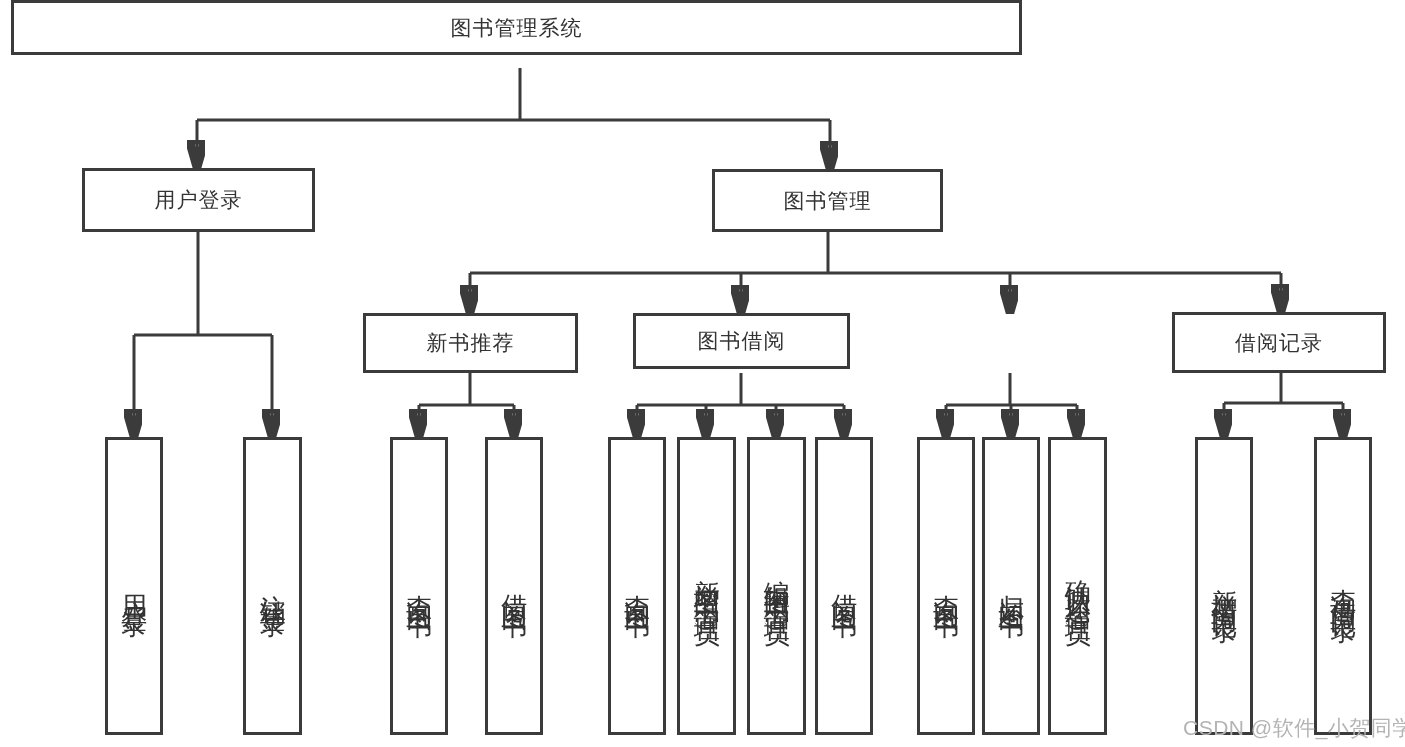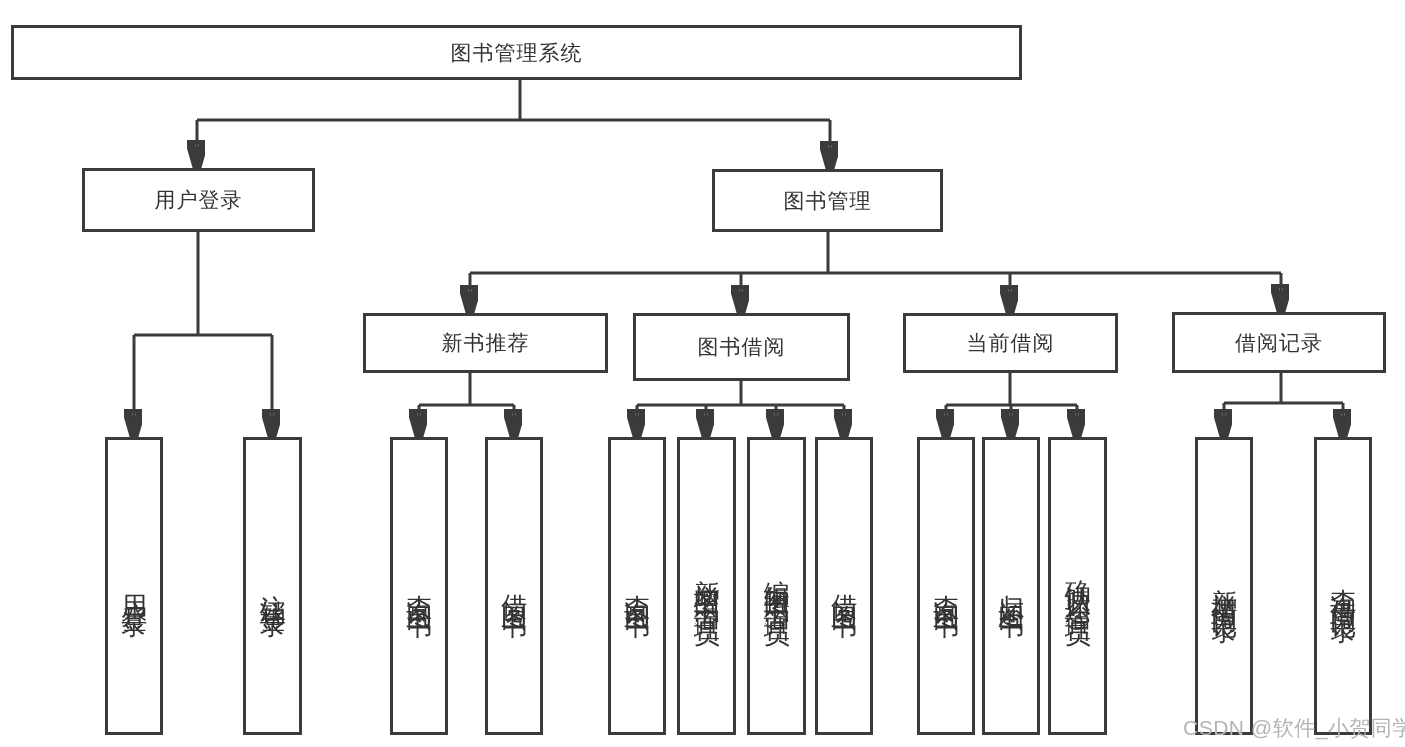--- a/index.html
+++ b/index.html
@@ -34,25 +34,25 @@
     letter-spacing:6px;
     line-height:1.05;
   }
   .watermark{
     position:absolute;left:1183px;top:714px;
     font-size:21px;color:var(--watermark);
     white-space:nowrap;z-index:5;
     letter-spacing:0.5px;
   }
   
-  #n-root{left:11px;top:25px;width:1011px;height:55px;}
+  #n-root{left:11px;top:0;width:1011px;height:55px;}
   #n-user-login{left:82px;top:168px;width:233px;height:64px;}
   #n-book-mgmt{left:712px;top:169px;width:231px;height:63px;font-family:Liberation Serif, serif;}
-  #n-new-rec{left:363px;top:313px;width:245px;height:60px;}
-  #n-borrow{left:633px;top:313px;width:217px;height:68px;justify-content:center;}
+  #n-new-rec{left:363px;top:313px;width:215px;height:60px;}
+  #n-borrow{left:633px;top:313px;width:217px;height:56px;justify-content:center;}
   #n-current{left:903px;top:313px;width:215px;height:60px;}
   #n-records{left:1172px;top:312px;width:214px;height:61px;}
   .leaf{top:437px;height:298px;width:58px;}
   #l-ul-login{left:105px;}
   #l-ul-logout{left:243px;width:59px;}
   #l-rec-query{left:390px;}
   #l-rec-borrow{left:485px;}
   #l-bb-query{left:608px;}
   #l-bb-add{left:677px;width:59px;}
   #l-bb-edit{left:747px;width:59px;}
@@ -133,23 +133,20 @@
   <div id="n-book-mgmt" class="box hbox">
     <span>图书管理</span>
   </div>
 
   <div id="n-new-rec" class="box hbox">
     <span>新书推荐</span>
   </div>
   <div id="n-borrow" class="box hbox">
     <span>图书借阅</span>
   </div>
-  <div id="n-current" class="box hbox">
-    <span>当前借阅</span>
-  </div>
   <div id="n-records" class="box hbox">
     <span>借阅记录</span>
   </div>
 
   <div id="l-ul-login" class="box leaf">
     <span class="vtext">用户登录</span>
   </div>
   <div id="l-ul-logout" class="box leaf">
     <span class="vtext">注销登录</span>
   </div>

